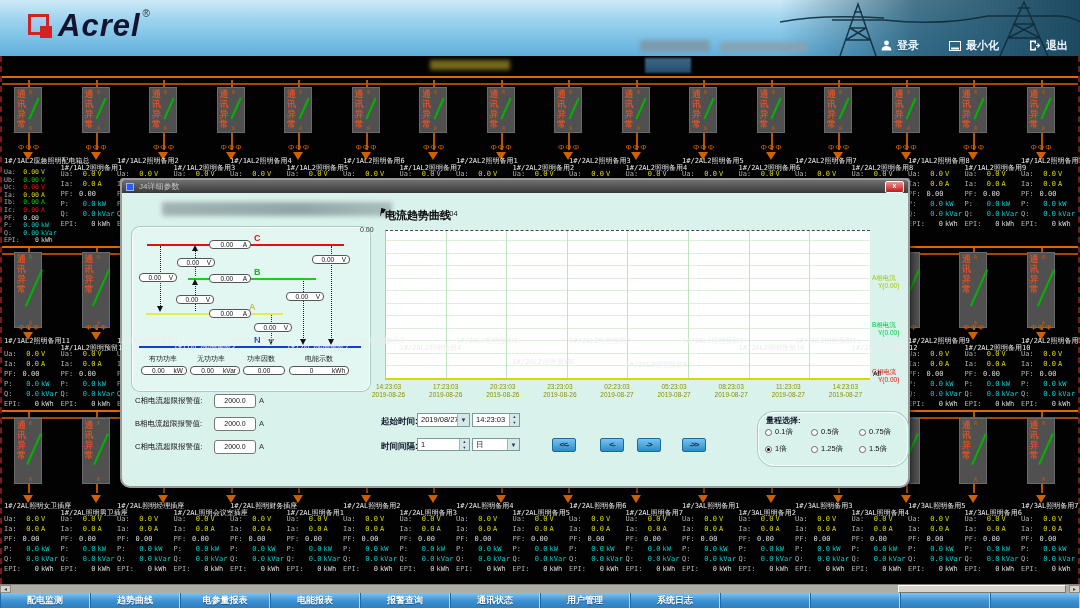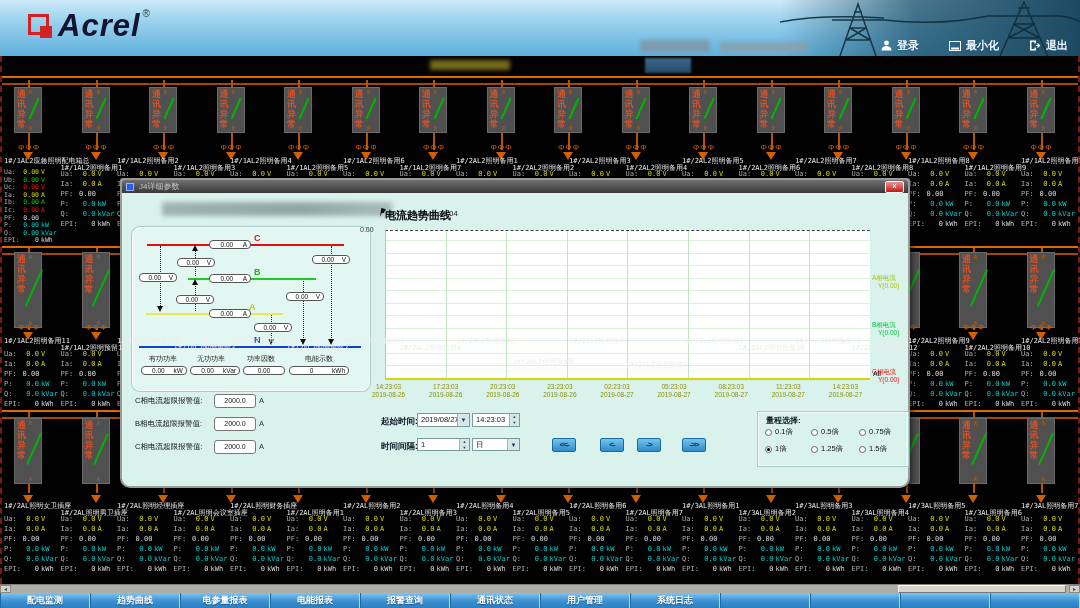--- a/index.html
+++ b/index.html
@@ -91,21 +91,21 @@
   .xtick{font-size:6.5px;line-height:7.5px;color:#8f8f00;text-align:center;width:58px;}
   
   .clabel{position:absolute;font-size:8.5px;font-weight:bold;color:#101828;white-space:nowrap;padding-left:8px;}
   .combo{position:absolute;height:14px;background:#fff;border:1px solid #7a9a9a;box-sizing:border-box;font-size:7.5px;line-height:12px;color:#111;padding-left:3px;display:flex;}
   .combo .cval{flex:1;overflow:hidden;white-space:nowrap;}
   .darr{width:11px;background:#d4e8e8;border-left:1px solid #9ab8b8;text-align:center;font-size:6px;line-height:12px;color:#335;}
   .spin{width:9px;border-left:1px solid #9ab8b8;display:flex;flex-direction:column;font-size:4.5px;line-height:5.5px;text-align:center;color:#335;background:#d4e8e8;}
   #actbtns{position:absolute;left:404px;top:232px;display:flex;gap:4px;}
   .cbtn{height:16px;padding:0 4px;background:linear-gradient(#74c4f0,#2e8cc8);border:1px solid #1a6aa0;border-radius:2px;color:#08304f;font-size:8px;font-weight:bold;line-height:14px;cursor:pointer;box-sizing:border-box;}
   .cbtn.nav{position:absolute;width:24px;text-align:center;height:14px;line-height:12px;letter-spacing:-1px;}
-  #rangebox{position:absolute;left:636px;top:232px;width:148px;height:52px;border:1px solid #fff;box-shadow:0 0 0 1px #a8ccc4;border-radius:0;}
+  #rangebox{position:absolute;left:636px;top:232px;width:148px;height:52px;border:1px solid #fff;box-shadow:0 0 0 1px #a8ccc4;border-radius:16px;}
   #rangelabel{position:absolute;left:7px;top:2px;font-size:8px;font-weight:bold;color:#101828;}
   .radio{position:absolute;display:flex;align-items:center;gap:3px;cursor:pointer;}
   .rc{width:7px;height:7px;border-radius:50%;background:#fff;border:1px solid #666;box-sizing:border-box;}
   .rc.sel{position:relative;}
   .rc.sel::after{content:'';position:absolute;left:1px;top:1px;width:3px;height:3px;background:#000;border-radius:50%;}
   .rl{font-size:7.5px;color:#111;}
 </style>
 </head>
 <body>
 

